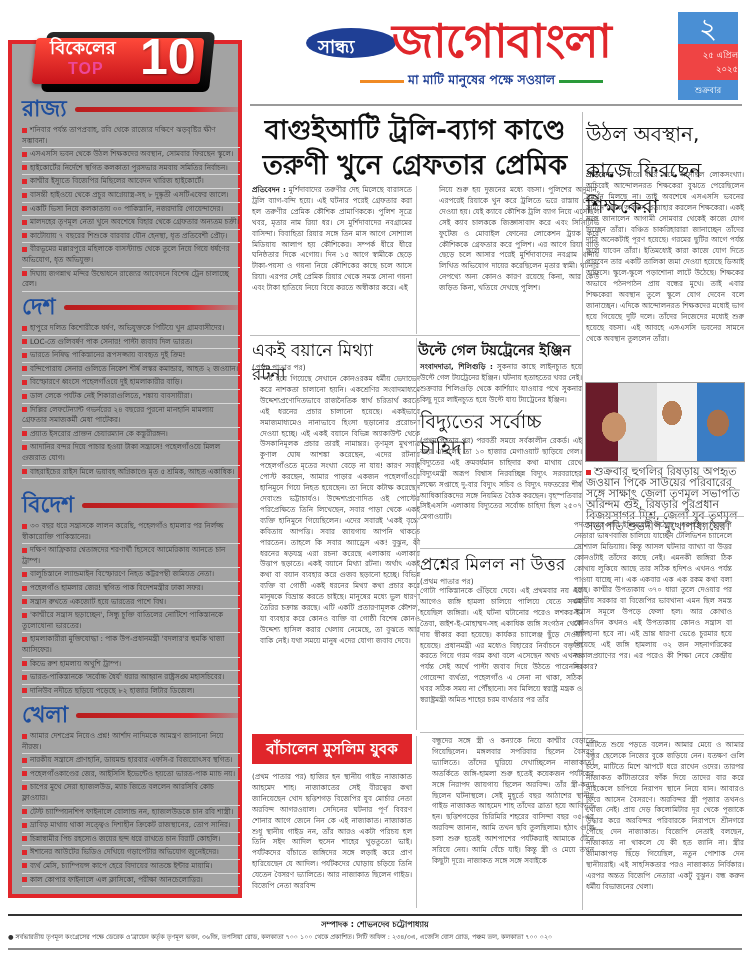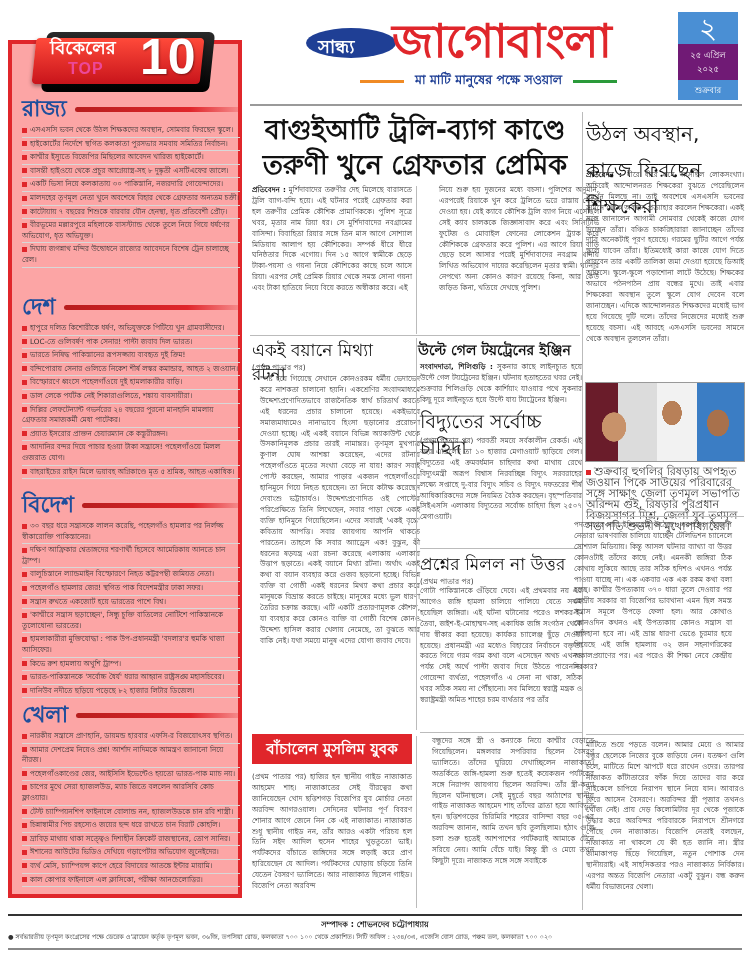--- a/index.html
+++ b/index.html
@@ -2,21 +2,21 @@
 <html><head>
 <meta charset="utf-8">
 <style>
   * { box-sizing: border-box; margin: 0; padding: 0; }
   html, body { width: 750px; height: 962px; background: #ffffff; overflow: hidden; }
   body { font-family: "DejaVu Sans", sans-serif; color: #222; position: relative; }
 
   
   .left-panel {
     position: absolute; left: 8px; top: 40px; width: 234px; height: 858px;
-    border: 4px solid #e0262b; background: #fca5a5;
+    border: 4px solid #e0262b; background: #a3a3a3;
   }
   .top10-badge {
     position: absolute; left: 28px; top: 8px; width: 180px; height: 66px;
     z-index: 3;
     margin-top: 16px;
   }
   .badge-dark {
     position: absolute; left: 16px; top: 8px; width: 168px; height: 60px;
     background: linear-gradient(180deg, #2a2a2a, #000); border-radius: 6px;
     transform: skewX(-6deg);
@@ -73,28 +73,28 @@
     position: absolute; left: 92px; top: 2px; color: #e0262b; font-weight: bold;
     font-size: 46px; line-height: 62px; letter-spacing: -1px; white-space: nowrap;
   }
   .mast-tagline-wrap {
     position: absolute; left: 60px; top: 62px; width: 320px; height: 22px;
     display: flex; align-items: center;
   }
   .mast-line-l { width: 44px; height: 3px; background: #f08a24; }
   .mast-line-r { width: 44px; height: 3px; background: #2a9a3a; }
   .mast-tagline {
-    color: #1f3f95; font-weight: bold; font-size: 12.5px; margin: 0 11px; white-space: nowrap;
+    color: #1f3f95; font-weight: bold; font-size: 12.5px; margin: 0 4px; white-space: nowrap;
   }
   .date-box {
     position: absolute; left: 678px; top: 12px; width: 60px; height: 88px;
     text-align: center; color: #fff;
   }
   .date-page { height: 32px; background: #4a8fd4; font-size: 28px; line-height: 34px; }
-  .date-dm { height: 36px; background: #701a75; font-size: 8.5px; line-height: 14px; padding-top: 4px; }
+  .date-dm { height: 36px; background: #ef4444; font-size: 8.5px; line-height: 14px; padding-top: 4px; text-align: right; }
   .date-day { height: 20px; background: #4a8fd4; font-size: 8.5px; line-height: 20px; }
 
   .top-rule { position: absolute; left: 250px; top: 104px; width: 492px; height: 2px; background: #9a9a9a; }
 
   
   .article-text { font-size: 7.2px; line-height: 10.9px; color: #333; text-align: justify; }
   .article-text .lead { font-weight: bold; color: #111; }
 
   .main-hl {
     position: absolute; left: 250px; top: 112px; width: 330px;
@@ -167,20 +167,21 @@
 </div>
 
 <div class="left-panel">
 
   <div class="section" style="top:50px;">
     <div class="section-head">
       <span class="section-title">রাজ্য</span>
       <span class="section-bar"></span>
     </div>
     <ul class="news-list" id="list-0">
+        <li class="news-item"><span class="bullet"></span><span>শনিবার পর্যন্ত তাপপ্রবাহ, রবি থেকে রাজ্যের দক্ষিণে ঝড়বৃষ্টির ক্ষীণ সম্ভাবনা।</span></li>
         <li class="news-item"><span class="bullet"></span><span>এসএসসি ভবন থেকে উঠল শিক্ষকদের অবস্থান, সোমবার ফিরছেন স্কুলে।</span></li>
         <li class="news-item"><span class="bullet"></span><span>হাইকোর্টের নির্দেশে স্থগিত কলকাতা পুরসভার সমবায় সমিতির নির্বাচন।</span></li>
         <li class="news-item"><span class="bullet"></span><span>কাশ্মীর ইস্যুতে বিজেপির মিছিলের আবেদন খারিজ হাইকোর্টে।</span></li>
         <li class="news-item"><span class="bullet"></span><span>বাসন্তী হাইওয়ে থেকে প্রচুর আগ্নেয়াস্ত্র-সহ ৮ দুষ্কৃতী এসটিএফের জালে।</span></li>
         <li class="news-item"><span class="bullet"></span><span>একটি ভিসা নিয়ে কলকাতায় ৩০ পাকিস্তানি, নজরদারি গোয়েন্দাদের।</span></li>
         <li class="news-item"><span class="bullet"></span><span>মালদহের তৃণমূল নেতা খুনে অবশেষে বিহার থেকে গ্রেফতার অন্যতম চক্রী।</span></li>
         <li class="news-item"><span class="bullet"></span><span>কাটোয়ায় ৭ বছরের শিশুকে বারবার যৌন হেনস্থা, ধৃত প্রতিবেশী প্রৌঢ়।</span></li>
         <li class="news-item"><span class="bullet"></span><span>বীরভূমের মল্লারপুরে মহিলাকে বাসস্ট্যান্ড থেকে তুলে নিয়ে গিয়ে ধর্ষণের অভিযোগ, ধৃত অভিযুক্ত।</span></li>
         <li class="news-item"><span class="bullet"></span><span>দিঘায় জগন্নাথ মন্দির উদ্বোধনে রাজ্যের আবেদনে বিশেষ ট্রেন চালাচ্ছে রেল।</span></li>
       </ul>
@@ -223,27 +224,27 @@
         <li class="news-item"><span class="bullet"></span><span>দানিউব নদীতে ছড়িয়ে পড়েছে ৮২ হাজার লিটার ডিজেল।</span></li>
       </ul>
   </div>
 
   <div class="section" style="top:656px;">
     <div class="section-head">
       <span class="section-title">খেলা</span>
       <span class="section-bar"></span>
     </div>
     <ul class="news-list" id="list-3">
+        <li class="news-item"><span class="bullet"></span><span>আমার দেশপ্রেম নিয়েও প্রশ্ন! আর্শাদ নাদিমকে আমন্ত্রণ জানানো নিয়ে নীরজ।</span></li>
         <li class="news-item"><span class="bullet"></span><span>নারকীয় সন্ত্রাসে প্রাণহানি, ডায়মন্ড হারবার এফসি-র বিজয়োৎসব স্থগিত।</span></li>
-        <li class="news-item"><span class="bullet"></span><span>আমার দেশপ্রেম নিয়েও প্রশ্ন! আর্শাদ নাদিমকে আমন্ত্রণ জানানো নিয়ে নীরজ।</span></li>
         <li class="news-item"><span class="bullet"></span><span>পহেলগাঁওকাণ্ডের জের, আইসিসি ইভেন্টেও হয়তো ভারত-পাক ম্যাচ নয়।</span></li>
         <li class="news-item"><span class="bullet"></span><span>চাপের মুখে সেরা হ্যাজলউড, ম্যাচ জিতে বললেন আরসিবি কোচ ফ্লাওয়ার।</span></li>
         <li class="news-item"><span class="bullet"></span><span>টেস্ট চ্যাম্পিয়নশিপ ফাইনালে বোলান্ড নন, হ্যাজলউডকে চান রবি শাস্ত্রী।</span></li>
+        <li class="news-item"><span class="bullet"></span><span>দ্রাবিড় মাথায় থাকা সত্ত্বেও দিশাহীন ক্রিকেট রাজস্থানের, তোপ সানির।</span></li>
         <li class="news-item"><span class="bullet"></span><span>চিন্নাস্বামীর পিচ রহস্যেও জয়ের ছন্দ ধরে রাখতে চান বিরাট কোহলি।</span></li>
-        <li class="news-item"><span class="bullet"></span><span>দ্রাবিড় মাথায় থাকা সত্ত্বেও দিশাহীন ক্রিকেট রাজস্থানের, তোপ সানির।</span></li>
         <li class="news-item"><span class="bullet"></span><span>ঈশানের আউটের ভিডিও দেখিয়ে গড়াপেটার অভিযোগ জুনেইদের।</span></li>
         <li class="news-item"><span class="bullet"></span><span>ব্যর্থ মেসি, চ্যাম্পিয়ন্স কাপে হেরে বিদায়ের আতঙ্কে ইন্টার মায়ামি।</span></li>
         <li class="news-item"><span class="bullet"></span><span>কাল কোপার ফাইনালে এল ক্লাসিকো, পরীক্ষা আনচেলোত্তির।</span></li>
       </ul>
   </div>
 </div>
 
 <div class="masthead">
   <div class="mast-oval"></div>
   <span class="mast-sandhya">সান্ধ্য</span>

